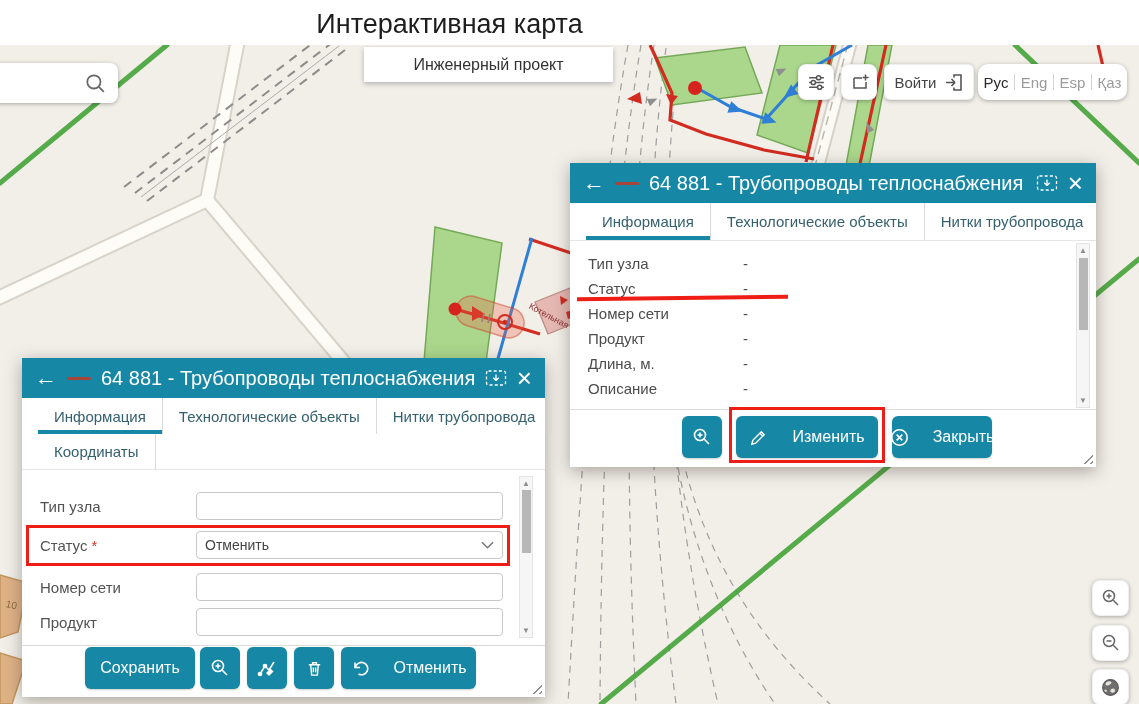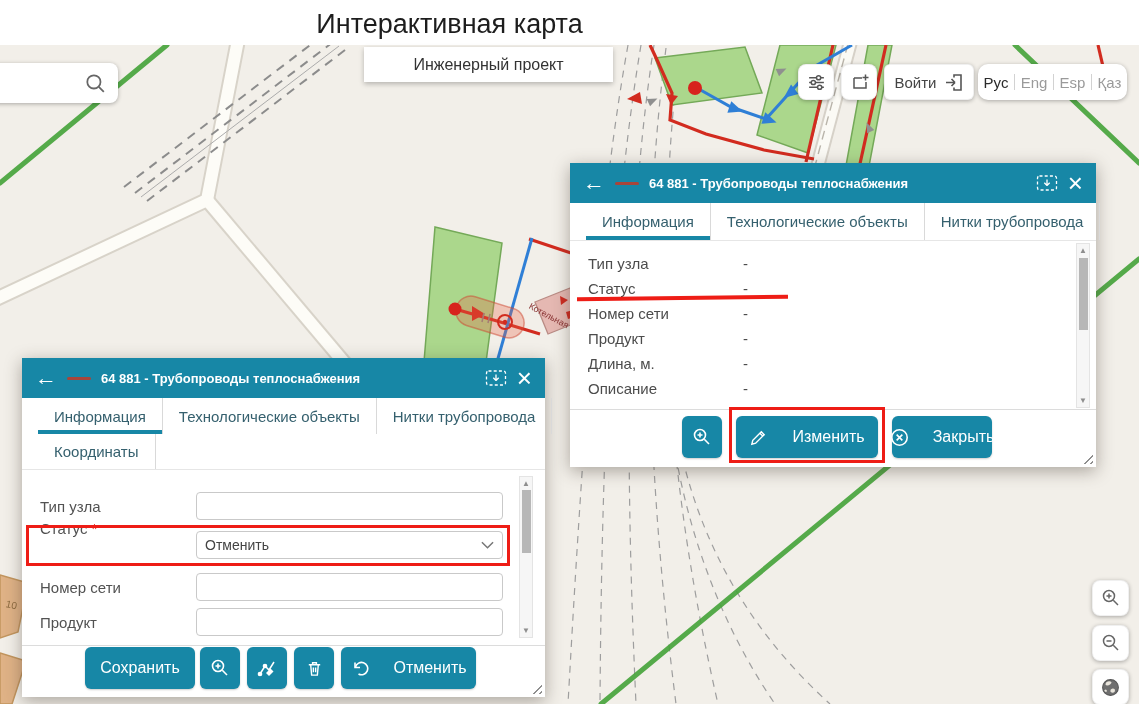--- a/index.html
+++ b/index.html
@@ -27,21 +27,21 @@
   .login-btn { position:absolute; left:884px; top:64px; width:90px; height:36px; background:#fff; border-radius:6px;
     box-shadow:0 1px 4px rgba(0,0,0,.3); display:flex; align-items:center; justify-content:center; gap:8px;
     font-size:15px; color:#444; z-index:6; border:1px solid rgba(0,0,0,.06);}
 
   
   .panel { position:absolute; background:#fff; box-shadow:0 4px 16px rgba(60,50,40,.4); z-index:7; }
   .panel-header { position:absolute; left:0; top:0; right:0; height:40px; background:#1787a6; display:flex;
     align-items:center; padding:0 13px; gap:10px; color:#fff; }
   .back-arrow { font-size:22px; line-height:1; cursor:pointer; }
   .line-swatch { width:24px; height:3px; background:#a8453a; border-radius:2px; }
-  .panel-title { font-size:13px; font-weight:700; flex:1; white-space:nowrap; overflow:hidden; }
+  .panel-title { font-size:20px; font-weight:400; flex:1; white-space:nowrap; overflow:hidden; }
   .header-icon { cursor:pointer; display:flex; align-items:center; }
   .close-x { font-size:26px; line-height:1; cursor:pointer; font-weight:300; }
 
   .tabs { position:absolute; left:0; right:0; display:flex; align-items:stretch; padding-left:16px; }
   .tab { display:flex; align-items:center; padding:0 16px; font-size:15px; color:#35606e; cursor:pointer;
     border-right:1px solid #d9d9d9; position:relative; white-space:nowrap; }
   .tab.active:after { content:""; position:absolute; left:0; right:0; bottom:0; height:4px; background:#1787a6; }
 
   .row-label { color:#4c4c4c; font-size:15px; }
 
@@ -386,21 +386,21 @@
           <span>Координаты</span>
         </div>
     </div>
 
     <div>
       <span class="field-label" style="left:18px;top:140px;">
         <span>Тип узла</span>
       </span>
       <input class="text-input" style="left: 174px; top: 134px; width: 307px;" value="">
 
-      <span class="field-label" style="left:18px;top:162px;">
+      <span class="field-label" style="left:18px;top:179px;">
         <span>Статус</span><span class="req">*</span>
       </span>
       <div class="fake-select" style="left:174px;top:173px;width:307px;">
         <span>Отменить</span>
         <span style="display:flex;">
           <svg width="13" height="8" viewBox="0 0 14 8" fill="none" stroke="#777" stroke-width="1.6">
               <path d="M1 1 L7 7 L13 1"></path>
             </svg>
         </span>
       </div>

